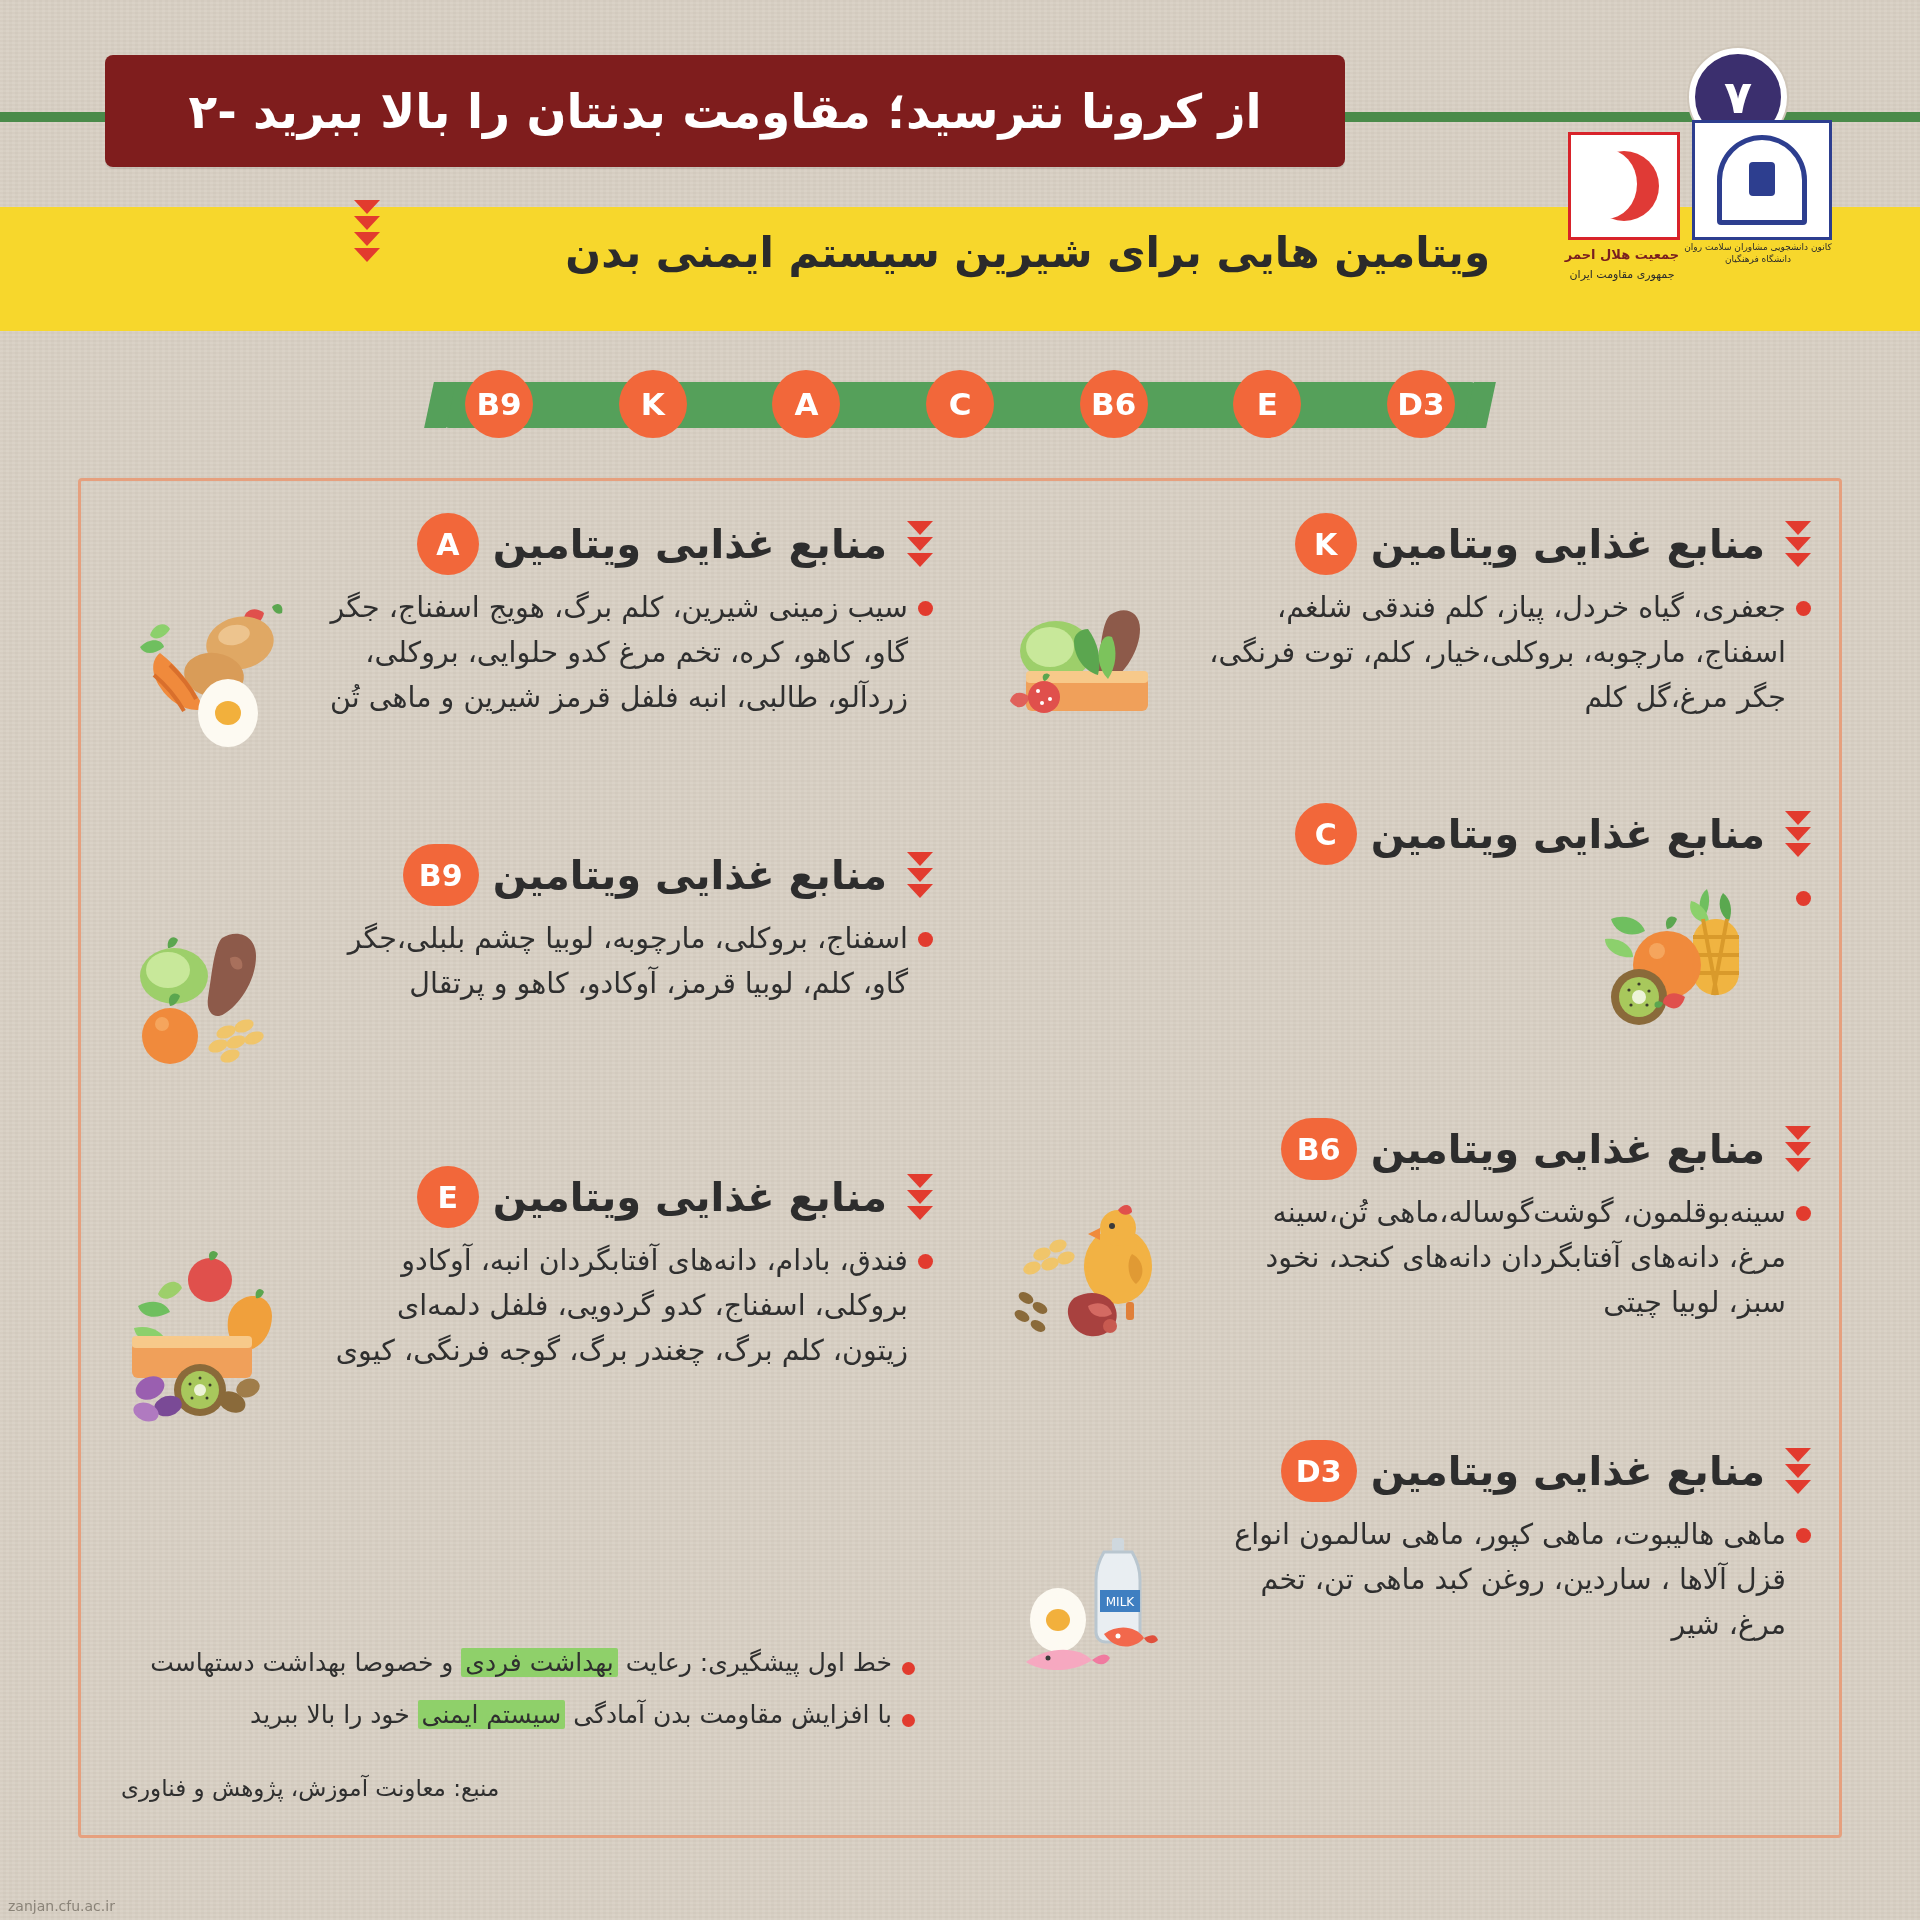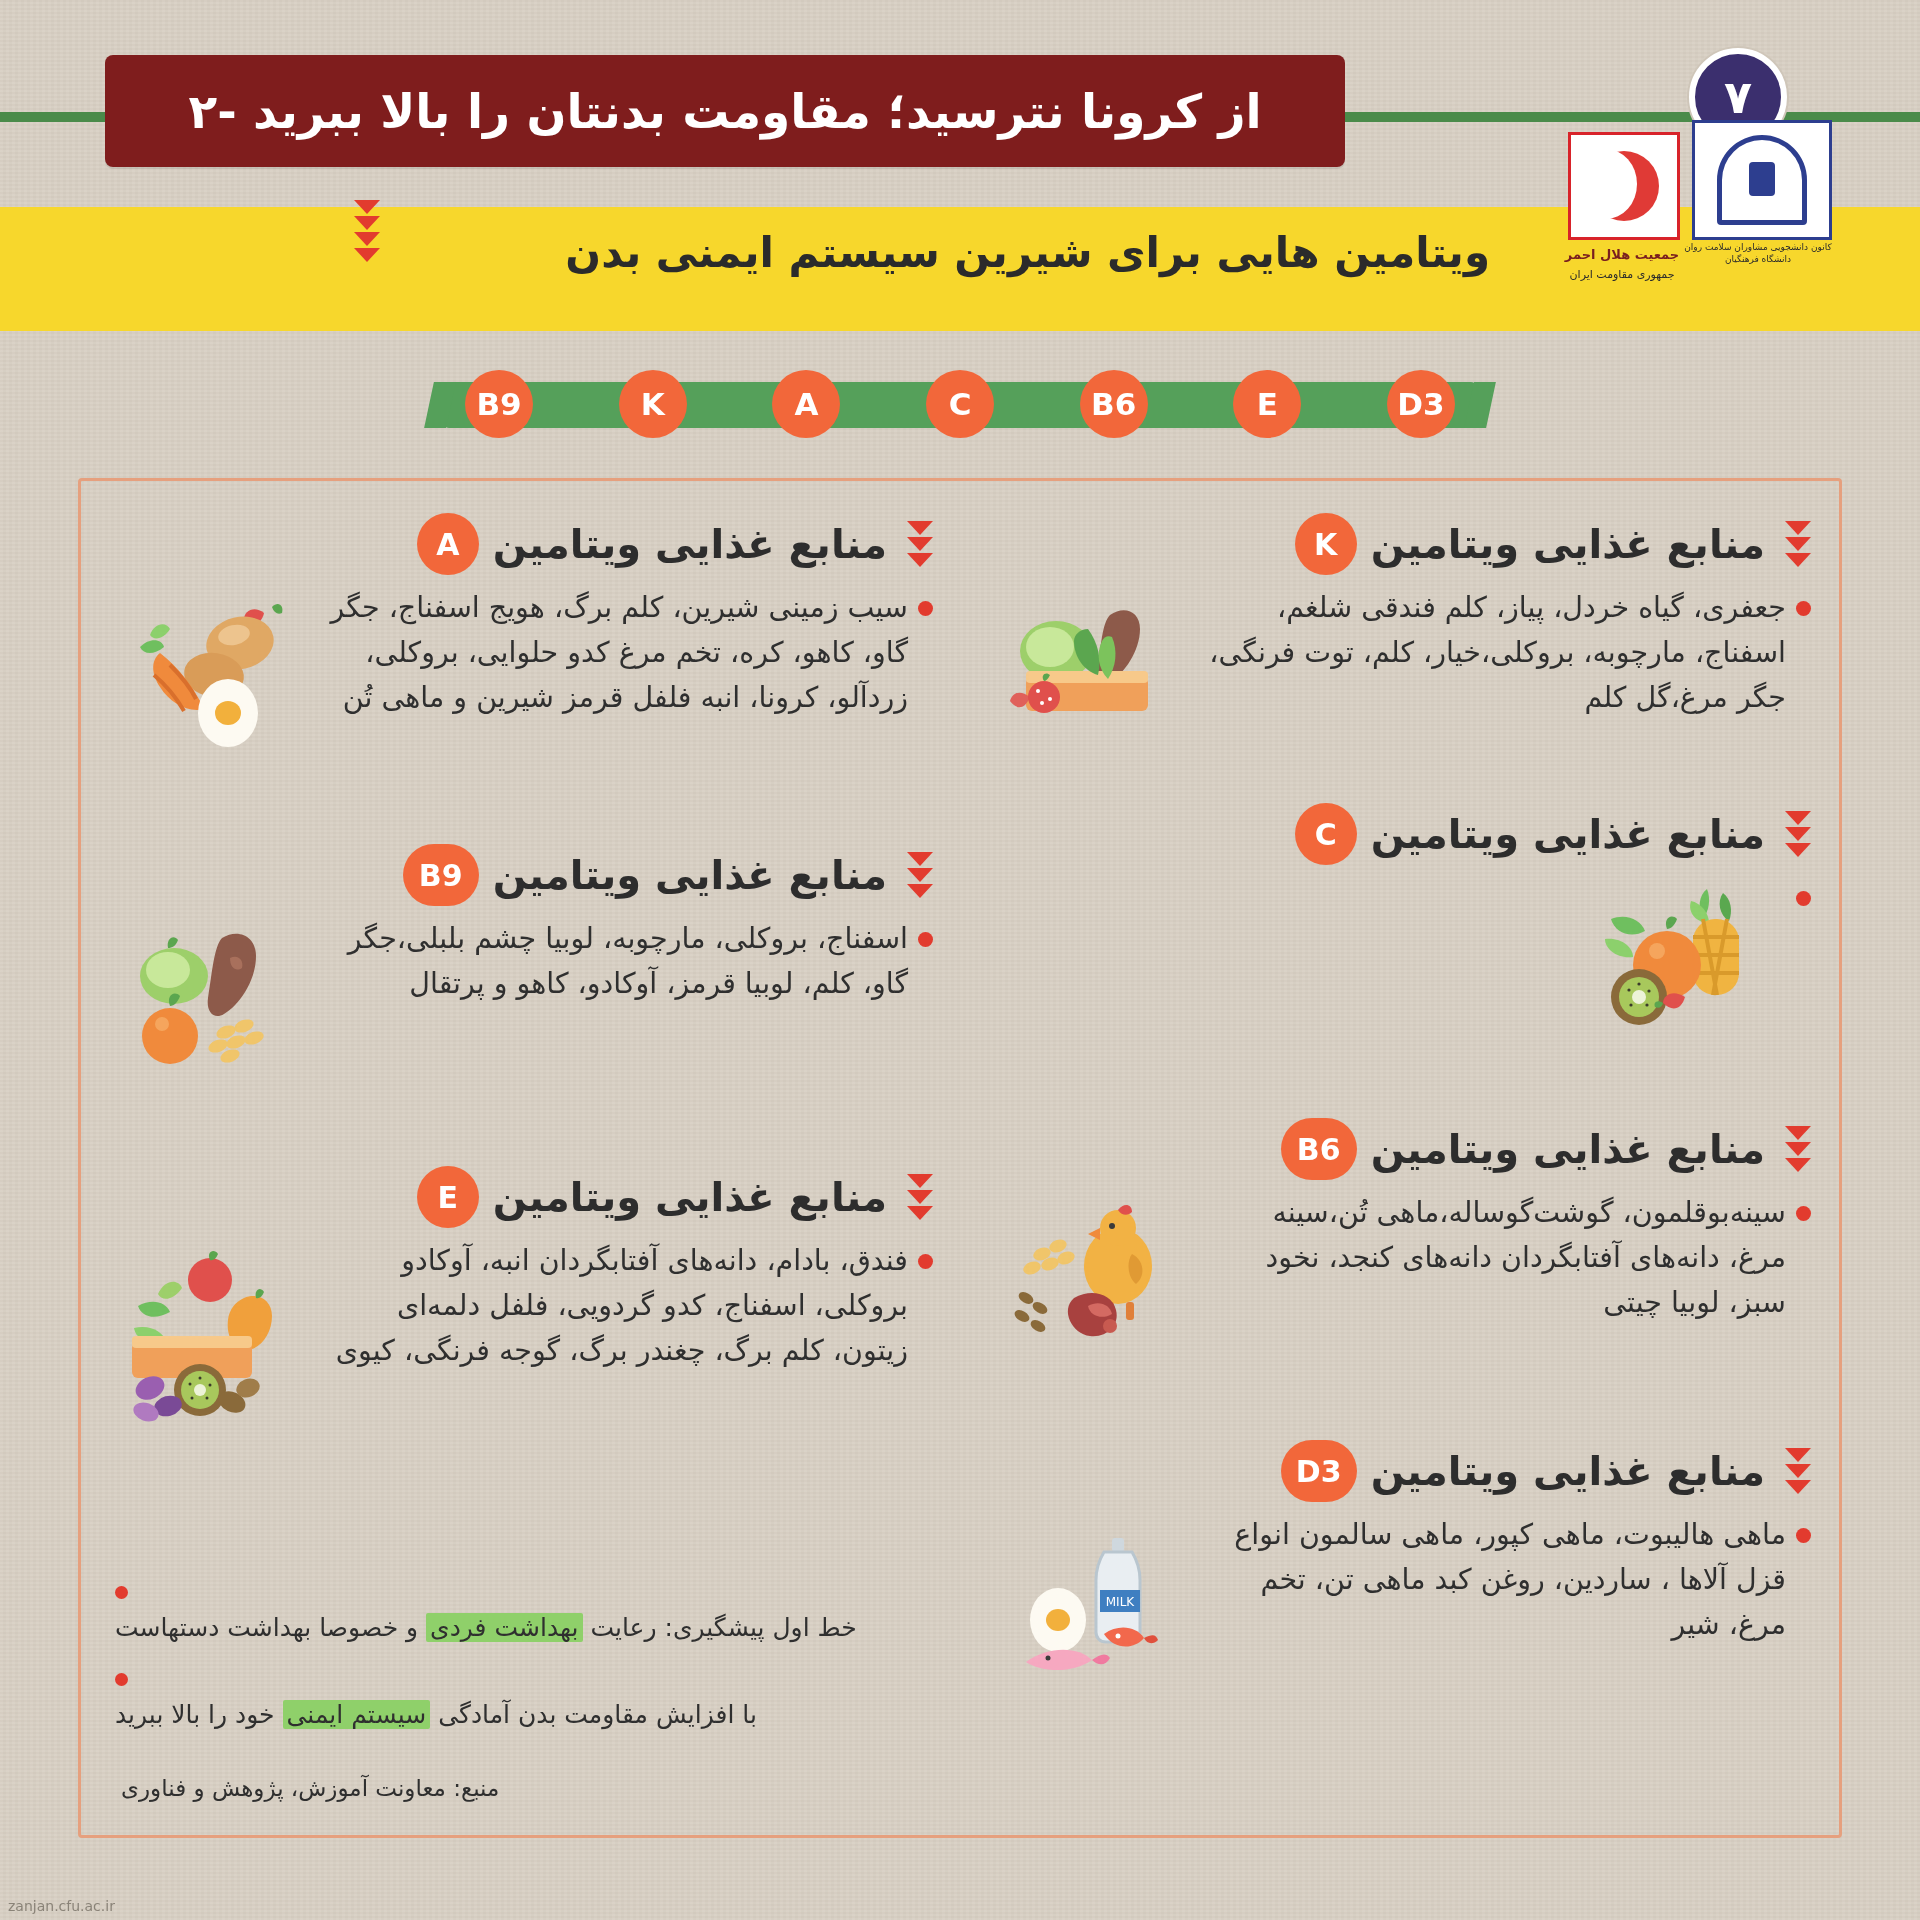--- a/index.html
+++ b/index.html
@@ -336,22 +336,22 @@
   
   .notes {
     position: absolute;
     bottom: 88px;
     left: 34px;
     width: 800px;
     z-index: 3;
   }
   .note-row {
     display: flex;
-    flex-direction: column;
-    align-items: flex-end;
+    flex-direction: row;
+    align-items: center;
     gap: 10px;
     margin-bottom: 14px;
     direction: rtl;
   }
   .note-row .bullet { margin-top: 12px; width: 13px; height: 13px; }
   .note-text {
     font-size: 25px;
     color: #2f2f2f;
     text-align: right;
     line-height: 1.5;
@@ -588,21 +588,21 @@
           <div class="arrows">
             <div class="chev"></div>
               <div class="chev"></div>
               <div class="chev"></div>
           </div>
           <div class="sec-title">منابع غذایی ویتامین</div>
           <div class="vit-tag">A</div>
         </div>
         <div class="sec-body">
           <div class="bullet"></div>
-          <div class="sec-text">سیب زمینی شیرین، کلم برگ، هویج اسفناج، جگر گاو، کاهو، کره، تخم مرغ کدو حلوایی، بروکلی، زردآلو، کرونا، انبه فلفل قرمز شیرین و ماهی تُن</div>
+          <div class="sec-text">سیب زمینی شیرین، کلم برگ، هویج اسفناج، جگر گاو، کاهو، کره، تخم مرغ کدو حلوایی، بروکلی، زردآلو، طالبی، انبه فلفل قرمز شیرین و ماهی تُن</div>
           <div class="art">
             <svg width="200" height="165" viewBox="0 0 200 165">
               <path d="M150 24c-10-8-22-2-20 10 10 4 18 0 20-10z" fill="#e0504c"></path>
               <path d="M158 18c6-6 12-2 10 6-4 2-8 0-10-6z" fill="#5ba64f"></path>
               <ellipse cx="126" cy="54" rx="34" ry="26" fill="#e0a864" transform="rotate(-12 126 54)"></ellipse>
               <ellipse cx="120" cy="46" rx="16" ry="10" fill="#edc48e" transform="rotate(-12 120 46)"></ellipse>
               <ellipse cx="100" cy="86" rx="30" ry="22" fill="#d99c58" transform="rotate(8 100 86)"></ellipse>
               <path d="M26 58c10-10 22-8 24 0-10 8-20 8-24 0z" fill="#6fbf5f"></path>
               <path d="M36 46c4-12 16-14 20-6-6 10-16 12-20 6z" fill="#8cd06c"></path>
               <path d="M46 64c18 14 34 34 44 56-16 4-34-6-44-22-8-12-10-26 0-34z" fill="#f08a3c"></path>

